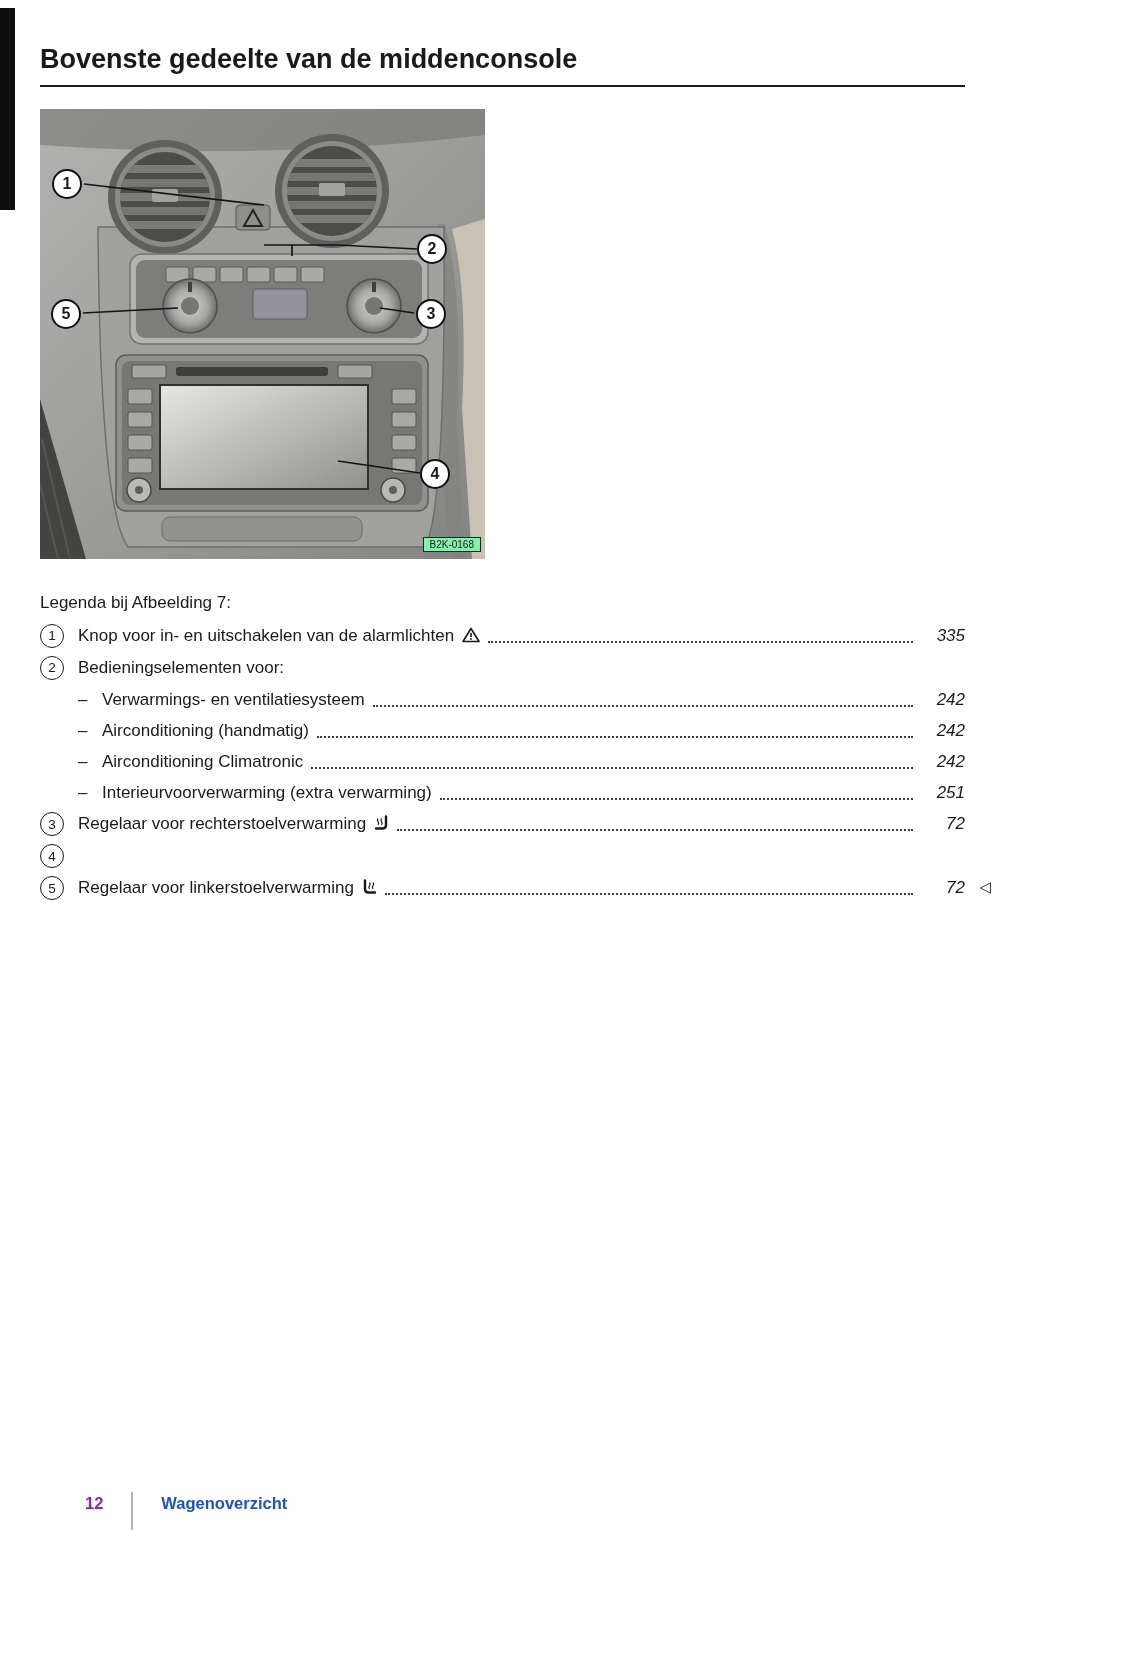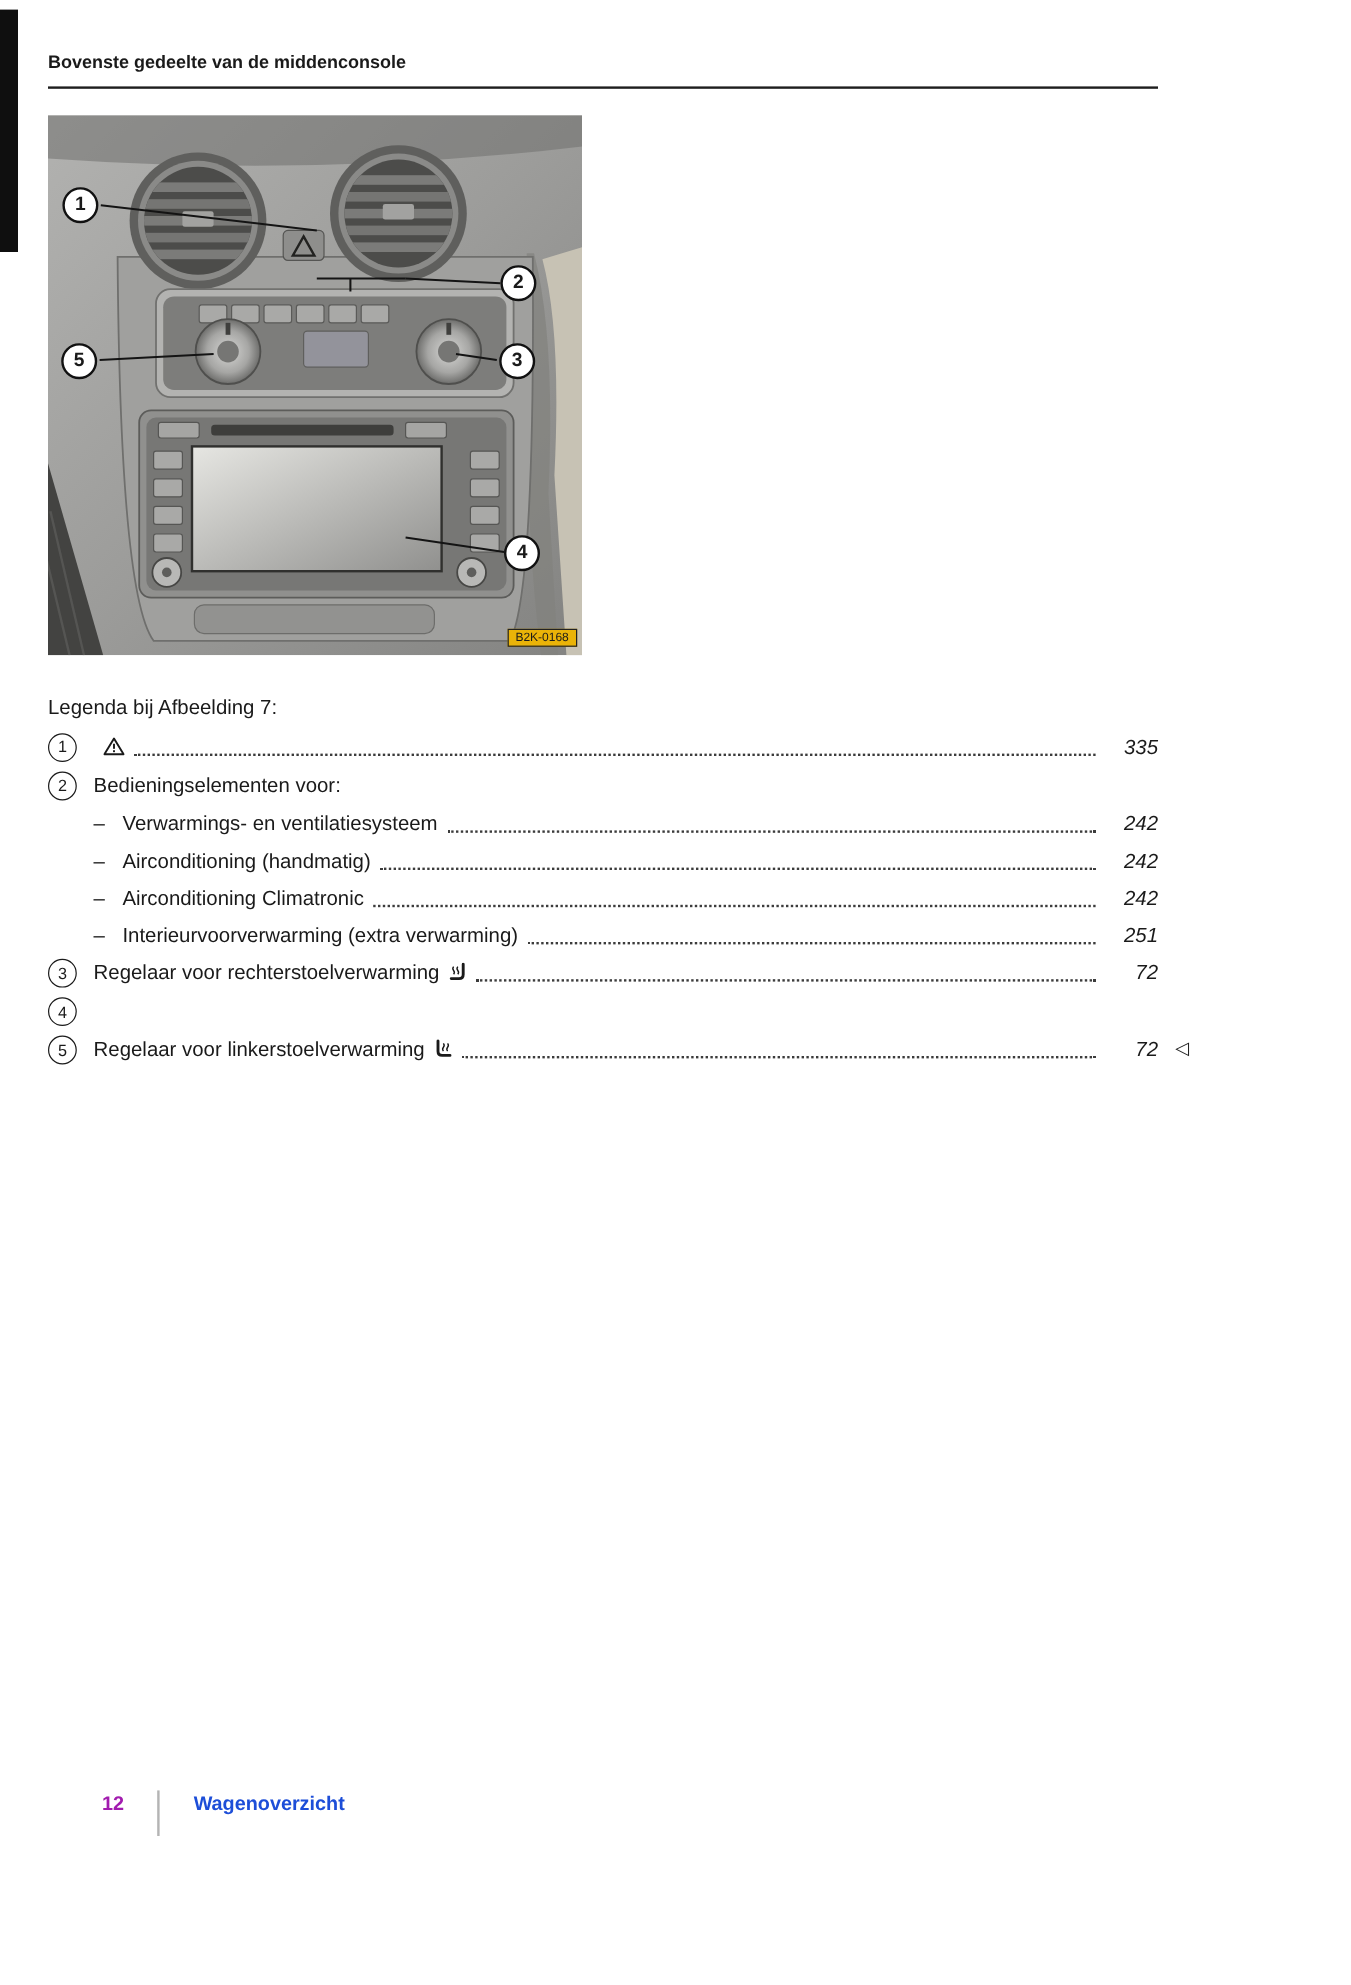--- a/index.html
+++ b/index.html
@@ -5,31 +5,31 @@
   html,body{margin:0;padding:0;}
   body{
     width:1126px;height:1654px;position:relative;overflow:hidden;
     background:#ffffff;color:#1a1a1a;
     font-family:"Liberation Sans", sans-serif;
   }
   .edge-bar{position:absolute;left:0;top:8px;width:15px;height:202px;background:#0f0f0f;}
   .content{position:absolute;left:40px;top:0;width:925px;}
   .page-title{font-size:30px;font-weight:bold;margin:58px 0 0 0;letter-spacing:.2px;}
   .section-head{margin-top:44px;padding-bottom:10px;border-bottom:2px solid #1e1e1e;}
-  .section-head span{font-size:15px;font-weight:bold;}
+  .section-head span{font-size:27px;font-weight:bold;}
   
   .figure{position:relative;width:445px;height:450px;margin-top:22px;}
   .figure svg.photo{display:block;}
   .callout{
     position:absolute;width:30px;height:30px;border:2px solid #111;border-radius:50%;
     background:#fff;display:flex;align-items:center;justify-content:center;
     font-size:16px;font-weight:bold;box-sizing:border-box;
   }
   .imgcode{
-    position:absolute;right:4px;bottom:7px;background:#eab308;border:1px solid #222;
+    position:absolute;right:4px;bottom:7px;background:#86efac;border:1px solid #222;
     font-size:10px;padding:1px 6px;color:#1a1a1a;
   }
   .caption{width:458px;margin:14px 0 0 0;font-size:17px;line-height:1.35;}
   .caption b{margin-right:10px;}
   .legend-intro{margin-top:34px;font-size:17px;}
   .legend{margin-top:12px;}
   .lrow,.srow{display:flex;align-items:flex-start;font-size:17px;line-height:1.3;margin-top:9px;}
   .srow{margin-left:38px;}
   .cnum{
     flex:0 0 auto;width:24px;height:24px;border:1.6px solid #1a1a1a;border-radius:50%;
@@ -189,20 +189,21 @@
     <div class="imgcode">B2K-0168</div>
   </div>
 
 
   <div class="legend-intro">Legenda bij Afbeelding 7:</div>
 
   <div class="legend">
 
     <div class="lrow">
       <span class="cnum">1</span>
+      <span class="ltext">Knop voor in- en uitschakelen van de alarmlichten</span>
       <span class="licon">
         <svg width="18" height="16" viewBox="0 0 18 16">
             <path d="M9 1.5 L17 14.5 H1 Z" fill="none" stroke="#1a1a1a" stroke-width="1.6" stroke-linejoin="round"></path>
             <rect x="8.2" y="5.8" width="1.6" height="4.2" fill="#1a1a1a"></rect>
             <rect x="8.2" y="11.2" width="1.6" height="1.6" fill="#1a1a1a"></rect>
           </svg>
       </span>
       <span class="leader"></span>
       <span class="pageref">335</span>
     </div>

